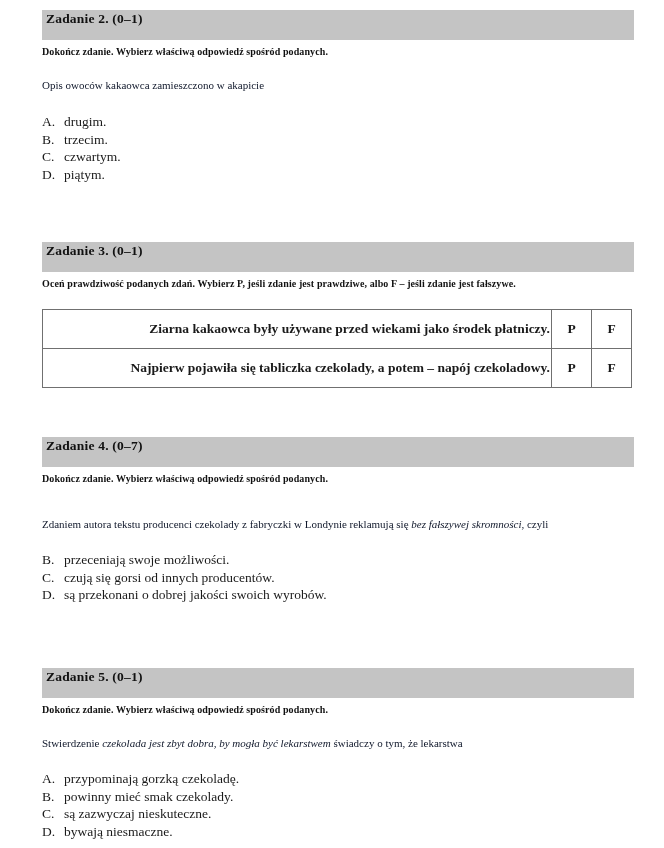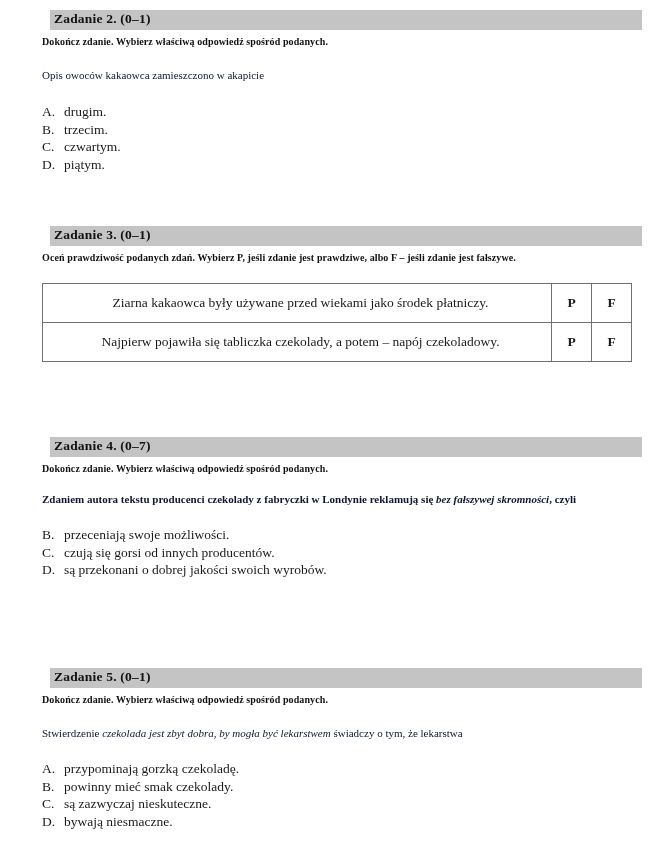--- a/index.html
+++ b/index.html
@@ -28,27 +28,26 @@
     position: absolute;
     left: 42px;
     width: 592px;
   }
 
   
   .task-header {
     background: #c4c4c4;
     width: 592px;
     box-sizing: border-box;
-    padding: 1px 0 4px 4px;
+    padding: 1px 0 14px 4px;
     font-weight: bold;
     font-size: 13.5px;
     line-height: 15px;
     letter-spacing: 0.2px;
     color: #111111;
-    margin-left: 8px;
   }
 
   
   .task-instruction {
     font-weight: bold;
     font-size: 10px;
     line-height: 17px;
     letter-spacing: 0.1px;
     margin-top: 3px;
     color: #111111;
@@ -97,21 +96,22 @@
     font-size: 13.5px;
   }
   .tf-table td {
     border: 1px solid #707070;
     height: 36px;
     vertical-align: middle;
     color: #1a1a1a;
   }
   .tf-statement {
     padding-left: 8px;
-    text-align: center;
+    text-align: right;
+    font-weight: bold;
   }
   .tf-choice {
     width: 37px;
     text-align: center;
     font-weight: bold;
     font-size: 13.5px;
   }
 </style>
 </head>
 <body>
@@ -131,21 +131,21 @@
       </li>
       <li class="option-row">
         <span class="option-letter">C.</span><span class="option-text">czwartym.</span>
       </li>
       <li class="option-row">
         <span class="option-letter">D.</span><span class="option-text">piątym.</span>
       </li>
     </ul>
   </section>
 
-  <section class="task" style="top:226px;">
+  <section class="task" style="top:242px;">
     <div class="task-header">Zadanie 3. (0–1)</div>
     <div class="task-instruction">Oceń prawdziwość podanych zdań. Wybierz P, jeśli zdanie jest prawdziwe, albo F – jeśli zdanie jest fałszywe.</div>
 
     <table class="tf-table" style="margin-top:17px;">
       <tbody>
         <tr>
           <td class="tf-statement">Ziarna kakaowca były używane przed wiekami jako środek płatniczy.</td>
           <td class="tf-choice">P</td>
           <td class="tf-choice">F</td>
         </tr>
@@ -154,21 +154,21 @@
           <td class="tf-choice">P</td>
           <td class="tf-choice">F</td>
         </tr>
       </tbody>
     </table>
   </section>
 
   <section class="task" style="top:437px;">
     <div class="task-header">Zadanie 4. (0–7)</div>
     <div class="task-instruction">Dokończ zdanie. Wybierz właściwą odpowiedź spośród podanych.</div>
-    <div class="task-stem justify-block" style="margin-top:13px;font-weight:bold;">
+    <div class="task-stem justify-block" style="margin-top:28px;">
       <span>Zdaniem autora tekstu producenci czekolady z fabryczki w Londynie reklamują się </span><i>bez fałszywej skromności</i><span>, czyli</span>
     </div>
     <ul class="options" style="margin-top:17px;">
       <li class="option-row">
         <span class="option-letter">B.</span><span class="option-text">przeceniają swoje możliwości.</span>
       </li>
       <li class="option-row">
         <span class="option-letter">C.</span><span class="option-text">czują się gorsi od innych producentów.</span>
       </li>
       <li class="option-row">

